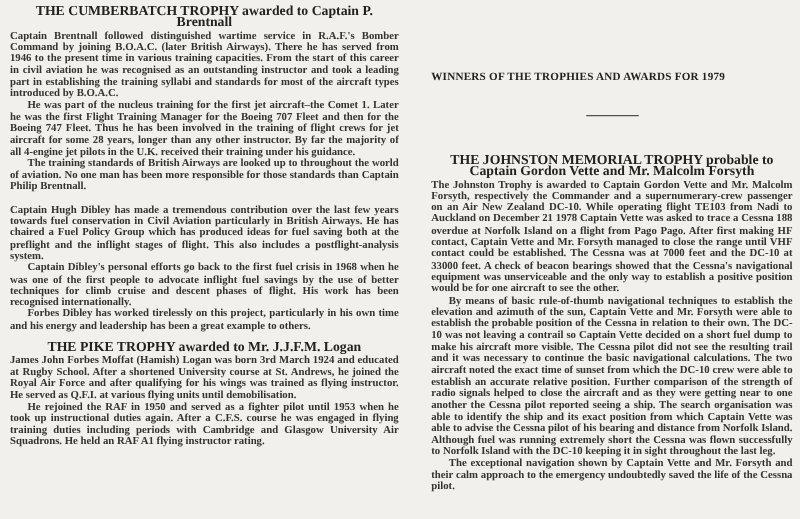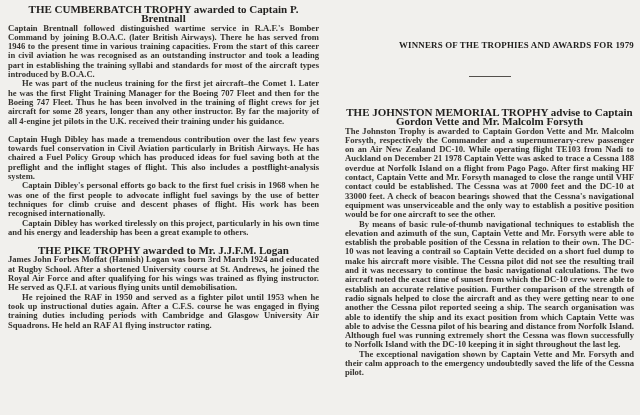--- a/index.html
+++ b/index.html
@@ -53,23 +53,24 @@
     padding: 0;
     font-weight: bold;
   }
   .section p.indent {
     text-indent: 14px;
   }
   .banner {
     font-weight: bold;
     font-size: 8.9px;
     line-height: 10px;
-    text-align: right;
+    text-align: left;
     color: #232220;
     letter-spacing: 0.2px;
+    margin-top: 16px;
   }
   .rule {
     width: 42px;
     height: 0;
     border-top: 1.5px solid #53504c;
     margin: 26px auto 0 auto;
   }
   .johnston {
     margin-top: 31px;
   }
@@ -78,44 +79,45 @@
 <body>
 
 <div class="page">
 
   <div class="col col-left">
 
     <div class="section">
       <h3>THE CUMBERBATCH TROPHY awarded to Captain P. Brentnall</h3>
       <p>Captain Brentnall followed distinguished wartime service in R.A.F.'s Bomber Command by joining B.O.A.C. (later British Airways). There he has served from 1946 to the present time in various training capacities. From the start of this career in civil aviation he was recognised as an outstanding instructor and took a leading part in establishing the training syllabi and standards for most of the aircraft types introduced by B.O.A.C.</p>
       <p class="indent">He was part of the nucleus training for the first jet aircraft–the Comet 1. Later he was the first Flight Training Manager for the Boeing 707 Fleet and then for the Boeing 747 Fleet. Thus he has been involved in the training of flight crews for jet aircraft for some 28 years, longer than any other instructor. By far the majority of all 4-engine jet pilots in the U.K. received their training under his guidance.</p>
+      <p class="indent">The training standards of British Airways are looked up to throughout the world of aviation. No one man has been more responsible for those standards than Captain Philip Brentnall.</p>
     </div>
 
     <div class="section">
       <p>Captain Hugh Dibley has made a tremendous contribution over the last few years towards fuel conservation in Civil Aviation particularly in British Airways. He has chaired a Fuel Policy Group which has produced ideas for fuel saving both at the preflight and the inflight stages of flight. This also includes a postflight-analysis system.</p>
       <p class="indent">Captain Dibley's personal efforts go back to the first fuel crisis in 1968 when he was one of the first people to advocate inflight fuel savings by the use of better techniques for climb cruise and descent phases of flight. His work has been recognised internationally.</p>
-      <p class="indent">Captain Dibley has worked tirelessly on this project, particularly in his own time and his energy and leadership has been a great example to others.</p>
+      <p class="indent">Forbes Dibley has worked tirelessly on this project, particularly in his own time and his energy and leadership has been a great example to others.</p>
     </div>
 
     <div class="section">
       <h3>THE PIKE TROPHY awarded to Mr. J.J.F.M. Logan</h3>
       <p>James John Forbes Moffat (Hamish) Logan was born 3rd March 1924 and educated at Rugby School. After a shortened University course at St. Andrews, he joined the Royal Air Force and after qualifying for his wings was trained as flying instructor. He served as Q.F.I. at various flying units until demobilisation.</p>
       <p class="indent">He rejoined the RAF in 1950 and served as a fighter pilot until 1953 when he took up instructional duties again. After a C.F.S. course he was engaged in flying training duties including periods with Cambridge and Glasgow University Air Squadrons. He held an RAF A1 flying instructor rating.</p>
     </div>
 
   </div>
 
   <div class="col col-right">
 
     <div class="banner">WINNERS OF THE TROPHIES AND AWARDS FOR 1979</div>
 
     <div class="rule"></div>
 
     <div class="section johnston">
-      <h3>THE JOHNSTON MEMORIAL TROPHY advise to Captain Gordon Vette and Mr. Malcolm Forsyth</h3>
+      <h3>THE JOHNSTON MEMORIAL TROPHY probable to Captain Gordon Vette and Mr. Malcolm Forsyth</h3>
       <p>The Johnston Trophy is awarded to Captain Gordon Vette and Mr. Malcolm Forsyth, respectively the Commander and a supernumerary-crew passenger on an Air New Zealand DC-10. While operating flight TE103 from Nadi to Auckland on December 21 1978 Captain Vette was asked to trace a Cessna 188 overdue at Norfolk Island on a flight from Pago Pago. After first making HF contact, Captain Vette and Mr. Forsyth managed to close the range until VHF contact could be established. The Cessna was at 7000 feet and the DC-10 at 33000 feet. A check of beacon bearings showed that the Cessna's navigational equipment was unserviceable and the only way to establish a positive position would be for one aircraft to see the other.</p>
       <p class="indent">By means of basic rule-of-thumb navigational techniques to establish the elevation and azimuth of the sun, Captain Vette and Mr. Forsyth were able to establish the probable position of the Cessna in relation to their own. The DC-10 was not leaving a contrail so Captain Vette decided on a short fuel dump to make his aircraft more visible. The Cessna pilot did not see the resulting trail and it was necessary to continue the basic navigational calculations. The two aircraft noted the exact time of sunset from which the DC-10 crew were able to establish an accurate relative position. Further comparison of the strength of radio signals helped to close the aircraft and as they were getting near to one another the Cessna pilot reported seeing a ship. The search organisation was able to identify the ship and its exact position from which Captain Vette was able to advise the Cessna pilot of his bearing and distance from Norfolk Island. Although fuel was running extremely short the Cessna was flown successfully to Norfolk Island with the DC-10 keeping it in sight throughout the last leg.</p>
       <p class="indent">The exceptional navigation shown by Captain Vette and Mr. Forsyth and their calm approach to the emergency undoubtedly saved the life of the Cessna pilot.</p>
     </div>
 
   </div>
 
 </div>
 
 </body></html>

